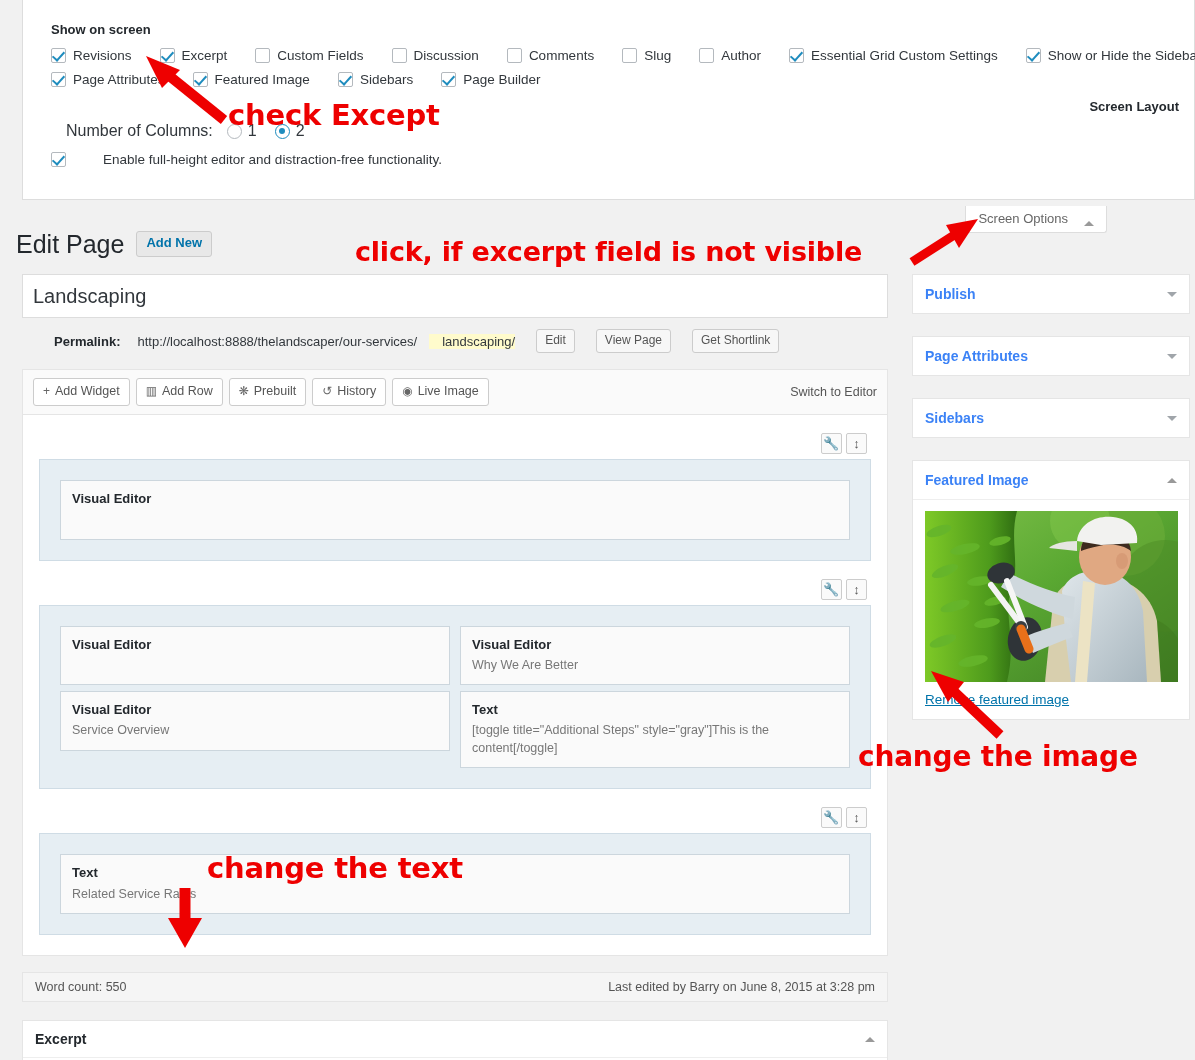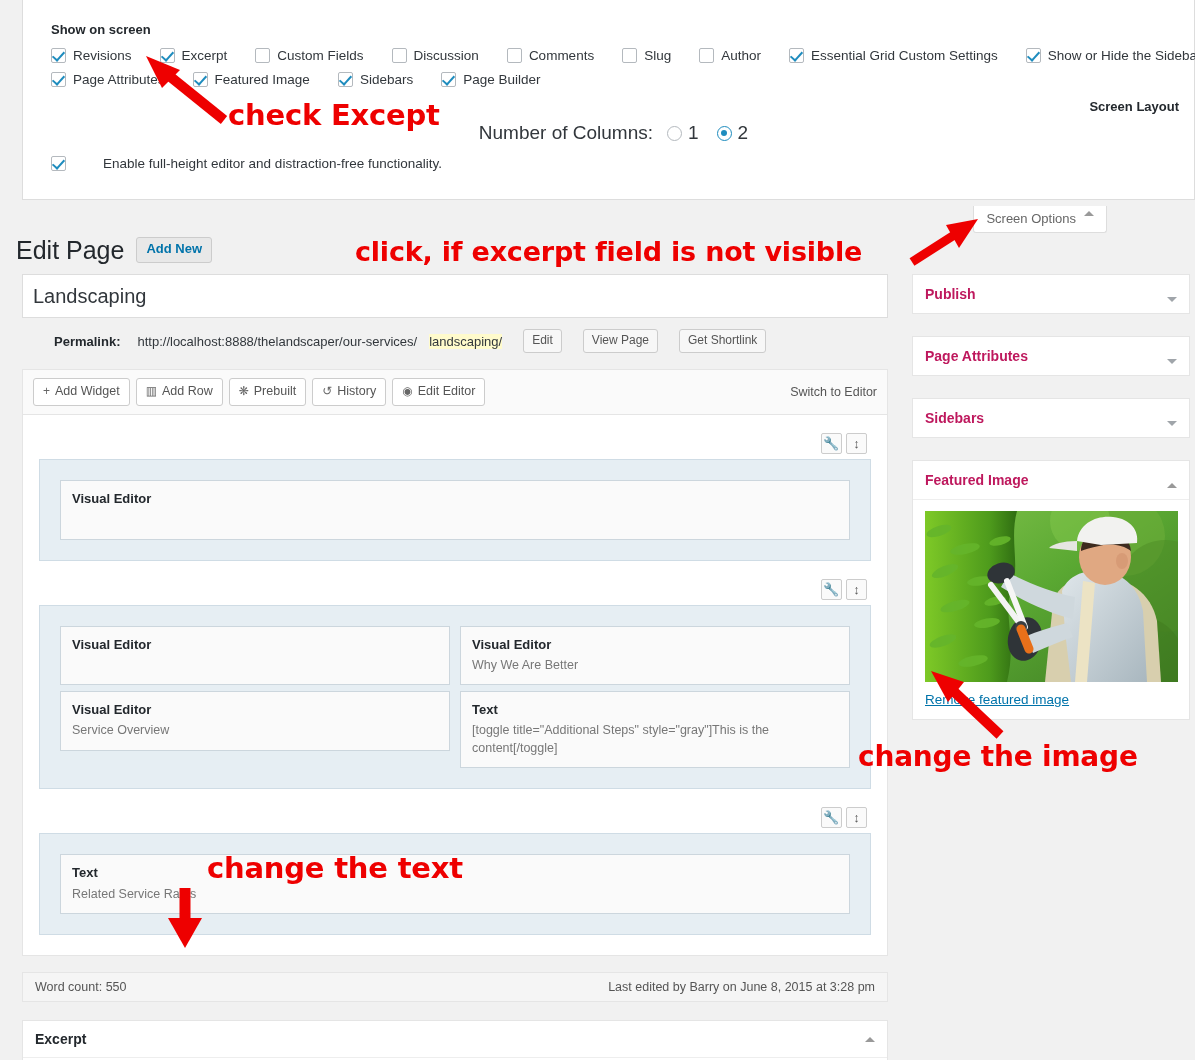--- a/index.html
+++ b/index.html
@@ -36,66 +36,66 @@
     border-radius:2px; display:inline-block; position:relative;
     margin-right:7px; flex:none;
   }
   .cb.on:after {
     content:""; position:absolute; left:3px; top:0px;
     width:5px; height:10px; border:solid #1e8cbe;
     border-width:0 2.5px 2.5px 0; transform:rotate(42deg);
   }
   .so-row2 { margin-top:8px; }
   .so-sub { font-size:13px; font-weight:bold; color:#23282d; margin:12px 0 8px 13px;text-align:right; }
-  .cols-line { margin-left:28px; display:flex; align-items:center; font-size:19px; color:#32373c;justify-content:center; }
+  .cols-line { margin-left:28px; display:flex; align-items:center; font-size:16px; color:#32373c; }
   .radio {
     width:15px; height:15px; border:1px solid #b4b9be; background:#fff;
     border-radius:50%; display:inline-block; position:relative;
     margin:0 6px 0 0; flex:none;
   }
   .radio.on { border-color:#1e8cbe; }
   .radio.on:after {
     content:""; position:absolute; left:3.5px; top:3.5px; width:6px; height:6px;
     border-radius:50%; background:#1e8cbe;
   }
   .fullheight-line { margin:12px 0 0 13px; display:flex; align-items:center; font-size:13.5px; color:#32373c;gap:30px; }
 
   
   #screen-options-tab {
     position:absolute; right:88px; top:206px;
     background:#fff; border:1px solid #ddd; border-top:none;
     border-radius:0 0 3px 3px;
     padding:5px 12px 6px 12px;
     font-size:13px; color:#666;
-    display:flex; align-items:flex-start; gap:8px;
+    display:flex; align-items:flex-end; gap:16px;
   }
   .caret-up { width:0;height:0;border-left:5px solid transparent;border-right:5px solid transparent;border-bottom:5px solid #999; display:inline-block;}
   .caret-dn { width:0;height:0;border-left:5px solid transparent;border-right:5px solid transparent;border-top:5px solid #a0a5aa; display:inline-block;}
 
   
-  #page-header { position:absolute; left:16px; top:234px; display:flex; align-items:center; gap:12px; }
+  #page-header { position:absolute; left:16px; top:228px; display:flex; align-items:center; gap:12px; }
   #page-header .h1 { font-size:25px; font-weight:400; color:#23282d; line-height:1.3; }
   .add-new-btn {
     background:#e8e8e8; border:1px solid #ccc; border-radius:3px;
     color:#0073aa; font-size:13px; font-weight:bold;
     padding:3px 9px 4px 9px; line-height:1.3;
   }
 
   
   #main-col { position:absolute; left:22px; top:274px; width:866px; }
   #title-input {
     width:100%; height:44px; background:#fff; border:1px solid #ddd;
     font-size:20px; color:#32373c; padding:6px 10px; line-height:30px;
   }
   #permalink-row {
     margin-top:11px; display:flex; align-items:center; gap:12px;
     font-size:13px; color:#32373c; height:24px;margin-left:32px;
   }
   #permalink-row .lbl { font-weight:bold; color:#23282d; margin-right:5px; }
-  #permalink-row .slug { background:#fffbcc; }
+  #permalink-row .slug { background:#fffbcc;padding-left:13px; }
   .mini-btn {
     background:#f7f7f7; border:1px solid #ccc; border-radius:3px;
     font-size:12px; color:#555; padding:2px 8px 3px 8px; margin-left:9px;
     line-height:1.4;
   }
 
   
   #builder { margin-top:16px; background:#fff; border:1px solid #e5e5e5; }
   #builder-toolbar {
     background:#fafafa; border-bottom:1px solid #e5e5e5;
@@ -146,22 +146,22 @@
   #excerpt-area {
     width:100%; height:66px; border:1px solid #ddd; background:#fff;
     font-family:"Liberation Sans", sans-serif; font-size:14px; color:#32373c;
     line-height:21px; padding:3px 6px; resize:none; overflow:hidden;
   }
 
   
   #sidebar { position:absolute; left:912px; top:274px; width:278px; }
   .side-box { background:#fff; border:1px solid #e5e5e5; margin-bottom:22px; }
   .side-head {
-    display:flex; justify-content:space-between; align-items:flex-end;
-    padding:11px 12px; font-size:14px; font-weight:bold; color:#be185d;
+    display:flex; justify-content:space-between; align-items:center;
+    padding:11px 12px; font-size:14px; font-weight:bold; color:#3b82f6;
   }
   .side-box.open .side-head { border-bottom:1px solid #eee; }
   .side-body { padding:11px 12px 12px 12px; }
   #featured-img {
     width:253px; height:171px; display:block; border:0;
     background:#3a7d22;
   }
   #remove-featured { display:block; margin-top:10px; font-size:13.5px; color:#0073aa; text-decoration:underline; }
 
   
@@ -283,21 +283,21 @@
           <span class="tb-btn">
             <span class="ic">❋</span>
             <span>Prebuilt</span>
           </span>
           <span class="tb-btn">
             <span class="ic">↺</span>
             <span>History</span>
           </span>
           <span class="tb-btn">
             <span class="ic">◉</span>
-            <span>Edit Editor</span>
+            <span>Live Image</span>
           </span>
         </span>
       <span id="switch-editor">Switch to Editor</span>
     </div>
     <div class="builder-body" id="builder-body">
         <div class="row-controls">
           <span class="rc-btn">🔧</span>
           <span class="rc-btn">↕</span>
         </div>
         <div class="pb-row">

